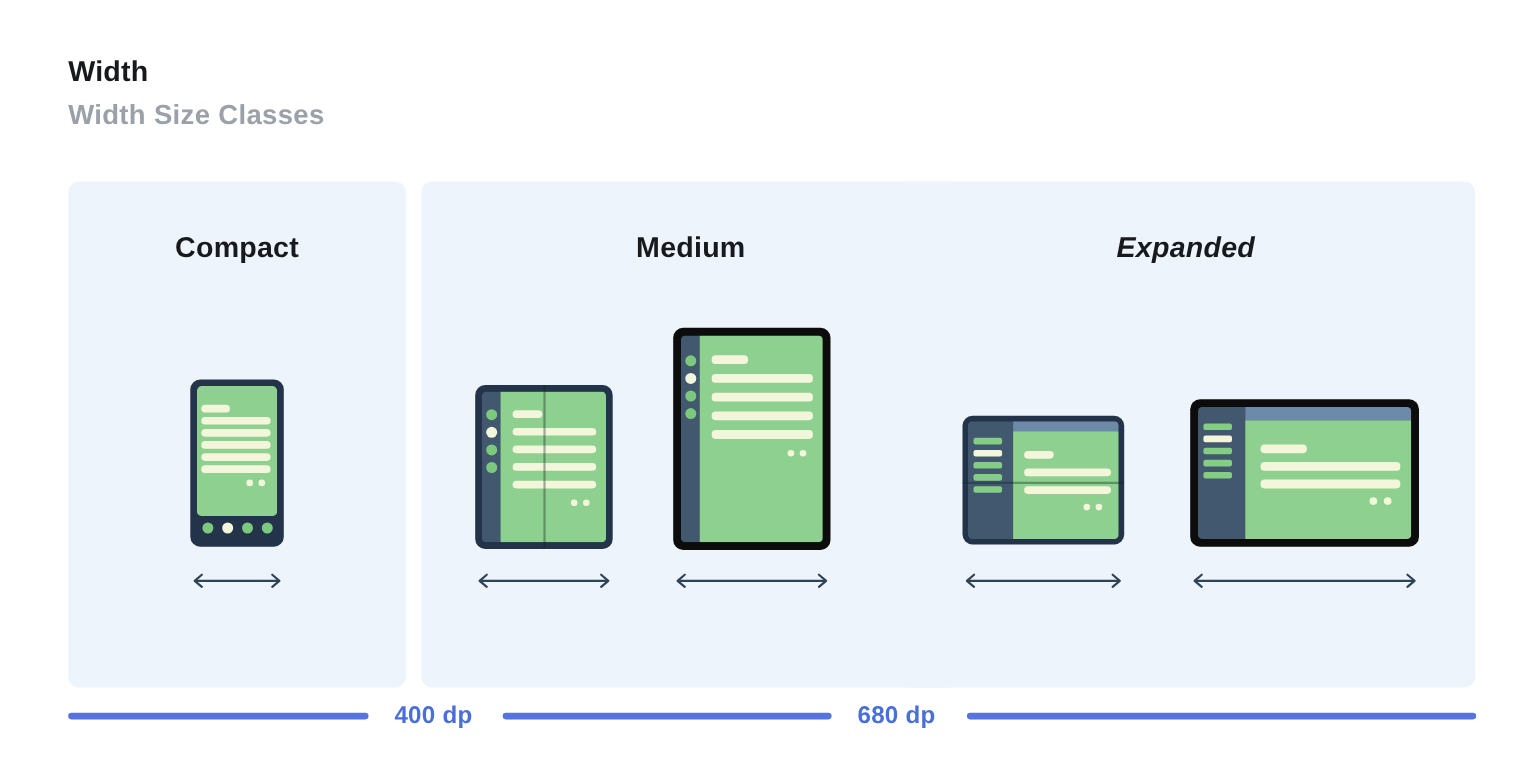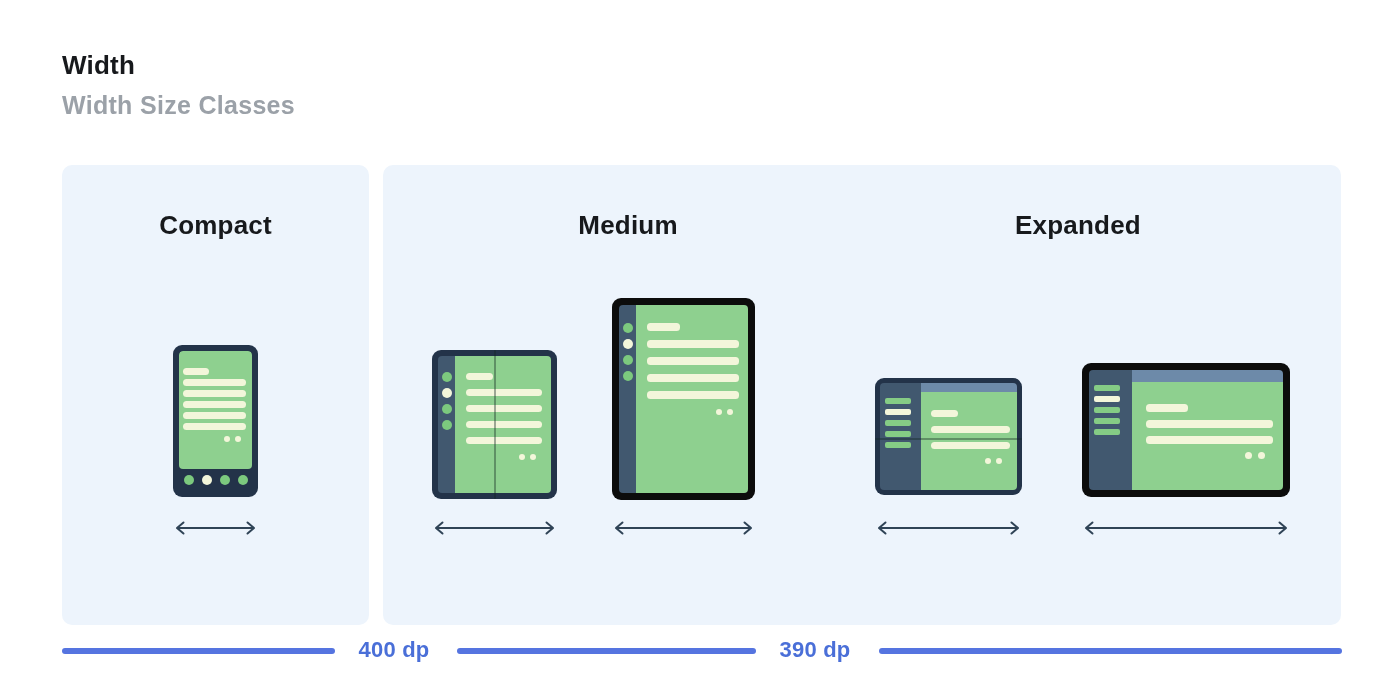--- a/index.html
+++ b/index.html
@@ -9,21 +9,21 @@
   }
   
   .header { position:absolute; left:62px; top:0; width:1279px; text-align:left; }
   .page-title { margin:0; padding-top:50px; font-size:26px; font-weight:700; color:#17191c; letter-spacing:0.2px; }
   .page-subtitle { margin:0; padding-top:10px; font-size:25px; font-weight:700; color:#9ba1a8; letter-spacing:0.3px; }
 
   
   .panel { position:absolute; top:145px; height:460px; background:#edf4fc; border-radius:10px;margin-top:20px; }
   .panel-compact  { left:62px;  width:307px; }
   .panel-medium   { left:383px; width:490px; }
-  .panel-expanded { left:815px; width:526px; }
+  .panel-expanded { left:815px; width:526px;font-style:italic; }
   .panel-title { position:absolute; top:45px; left:0; width:100%; text-align:center;
                  margin:0; font-size:26px; font-weight:700; color:#17191c; letter-spacing:0.2px; }
 
   
   .device { position:absolute; box-sizing:border-box; display:flex; }
   .frame-navy  { background:#233349; border-radius:9px; padding:6px; }
   .frame-black { background:#0c0c0c; border-radius:9px; padding:7px; }
   .inner { flex:1; display:flex; border-radius:4px; overflow:hidden; }
 
   .screen-green { background:#8ed08f; }
@@ -241,17 +241,17 @@
       <path d="M4 8 H204" stroke="#2f4356" stroke-width="2" fill="none"></path>
       <path d="M10.5 2.5 L4 8 L10.5 13.5" stroke="#2f4356" stroke-width="2" fill="none" stroke-linecap="round" stroke-linejoin="round"></path>
       <path d="M197.5 2.5 L204 8 L197.5 13.5" stroke="#2f4356" stroke-width="2" fill="none" stroke-linecap="round" stroke-linejoin="round"></path>
     </svg>
   </section>
 
   <div>
     <span class="ruler-seg" style="left:62px; width:273px;"></span>
     <span class="bp-label" style="left:334px;">400 dp</span>
     <span class="ruler-seg" style="left:457px; width:299px;"></span>
-    <span class="bp-label" style="left:755px;">390 dp</span>
+    <span class="bp-label" style="left:755px;">680 dp</span>
     <span class="ruler-seg" style="left:879px; width:463px;"></span>
   </div>
 
 </div>
 
 </body></html>

